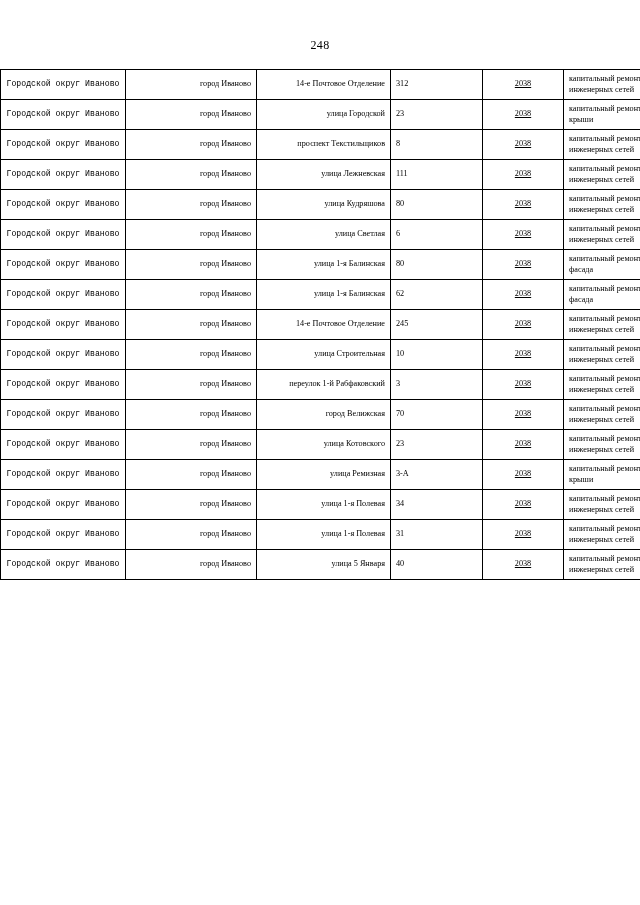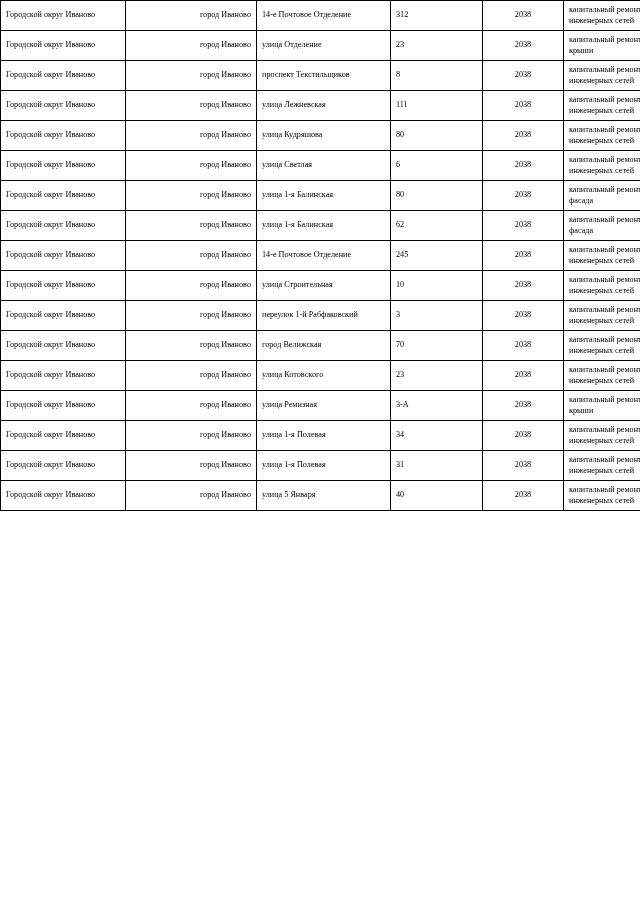--- a/index.html
+++ b/index.html
@@ -34,47 +34,48 @@
     width: 574px;
     table-layout: fixed;
   }
   table.doc-table td {
     border: 1px solid #000000;
     vertical-align: middle;
     font-size: 8.2px;
     line-height: 1.28;
     padding: 4px 5px;
   }
-  td.col-okrug   { width: 114px; text-align: left; }
+  td.col-okrug   { width: 114px; text-align: center; font-family: Liberation Mono, monospace; }
   td.col-city    { width: 120px; text-align: right; }
-  td.col-street  { width: 123px; text-align: left; }
+  td.col-street  { width: 123px; text-align: right; }
   td.col-house   { width: 81px;  text-align: left; }
-  td.col-year    { width: 70px;  text-align: center; }
+  td.col-year    { width: 70px;  text-align: center; text-decoration: underline; }
   td.col-work    { width: 88px;  text-align: left; }
 </style>
 </head>
 <body>
 
 <div class="page">
 
+  <div class="page-number">248</div>
 
   <table class="doc-table">
     <tbody>
         <tr>
           <td class="col-okrug">Городской округ Иваново</td>
           <td class="col-city">город Иваново</td>
           <td class="col-street">14-е Почтовое Отделение</td>
           <td class="col-house">312</td>
           <td class="col-year">2038</td>
           <td class="col-work">капитальный ремонт инженерных сетей</td>
         </tr>
         <tr>
           <td class="col-okrug">Городской округ Иваново</td>
           <td class="col-city">город Иваново</td>
-          <td class="col-street">улица Отделение</td>
+          <td class="col-street">улица Городской</td>
           <td class="col-house">23</td>
           <td class="col-year">2038</td>
           <td class="col-work">капитальный ремонт крыши</td>
         </tr>
         <tr>
           <td class="col-okrug">Городской округ Иваново</td>
           <td class="col-city">город Иваново</td>
           <td class="col-street">проспект Текстильщиков</td>
           <td class="col-house">8</td>
           <td class="col-year">2038</td>

